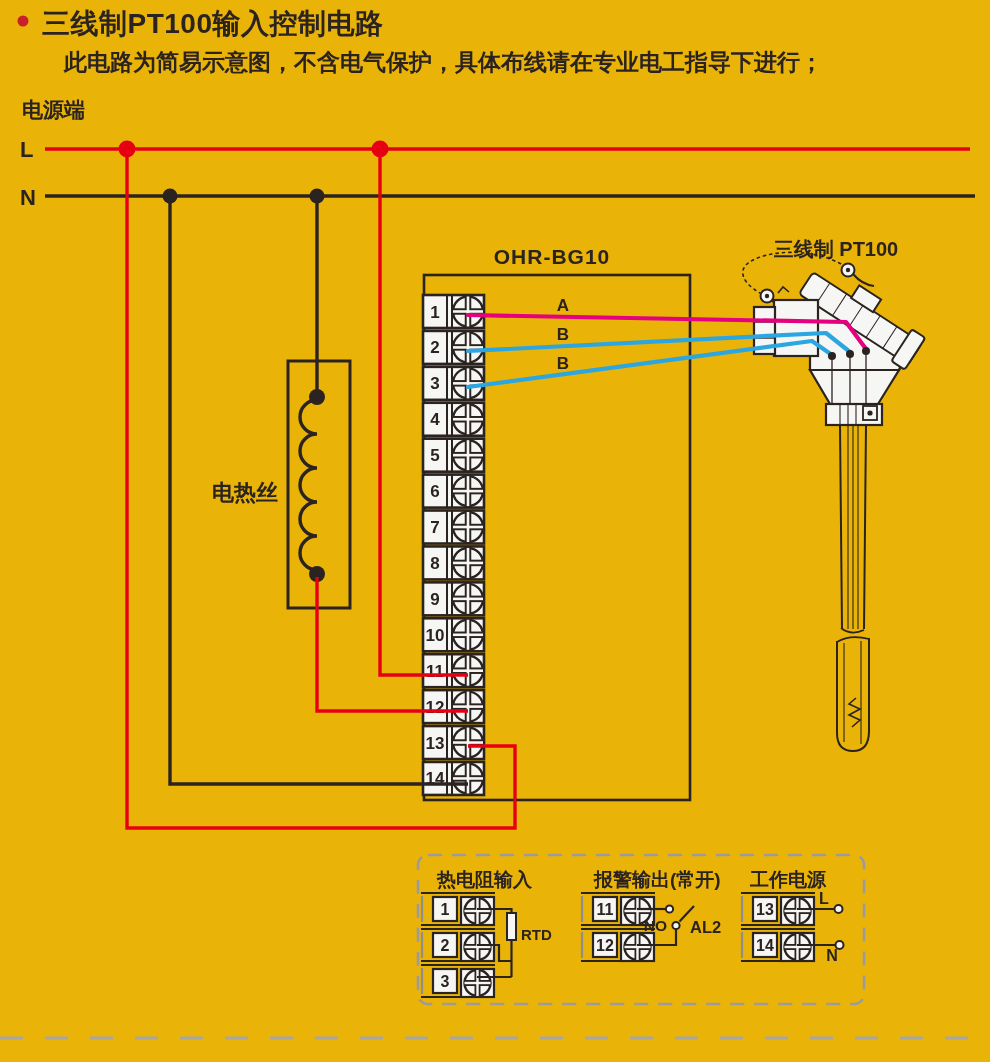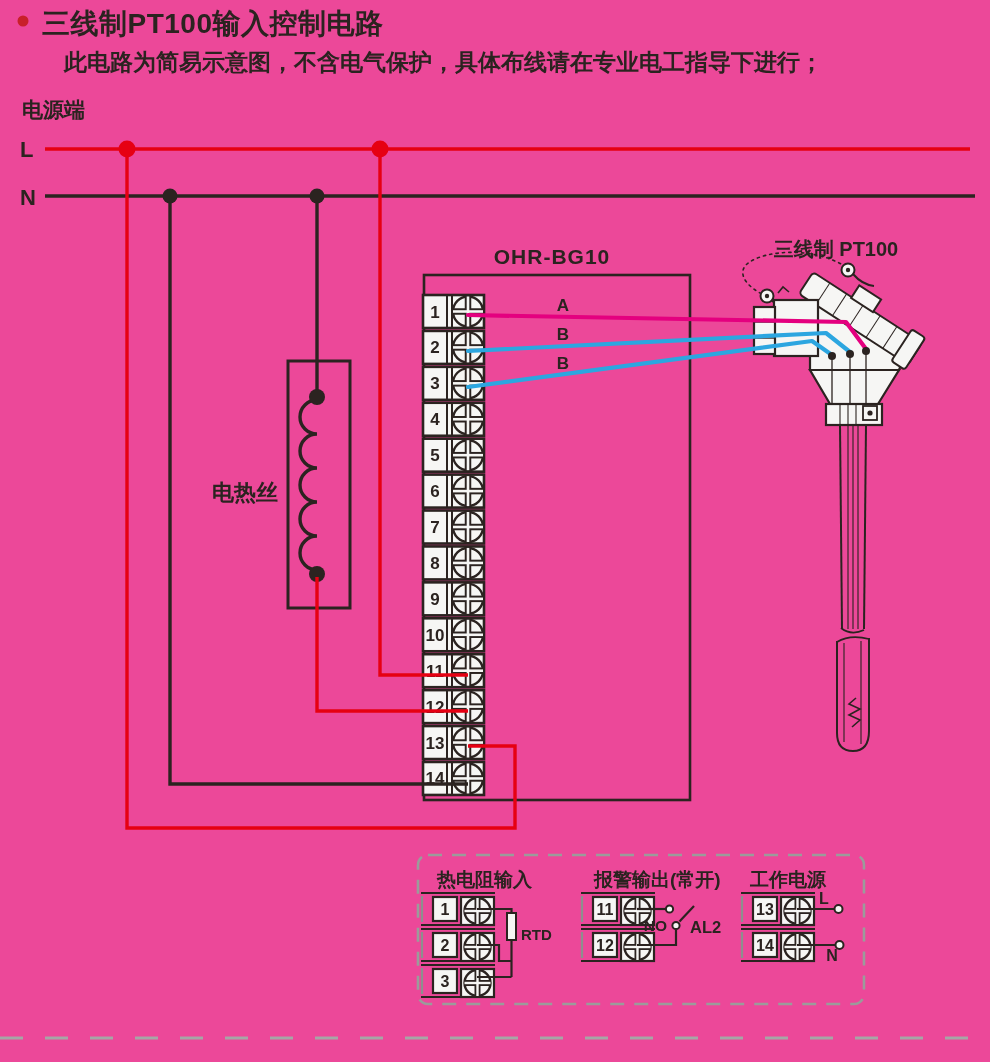--- a/index.html
+++ b/index.html
@@ -1,16 +1,16 @@
 <!DOCTYPE html>
 <html><head>
 <meta charset="utf-8">
 <style>
   html,body{margin:0;padding:0;background:#f6f6f4;}
-  .page{position:relative;width:990px;height:1062px;background:#ec4899;overflow:hidden;
+  .page{position:relative;width:990px;height:1062px;background:#eab308;overflow:hidden;
         font-family:"Liberation Sans","DejaVu Sans",sans-serif;}
   svg{display:block;}
   text{font-family:"Liberation Sans","DejaVu Sans",sans-serif;fill:#2b2320;}
   .t-bold{font-weight:bold;}
 </style>
 </head>
 <body>
 
 <div class="page">
 <svg width="990" height="1062" viewBox="0 0 990 1062">

